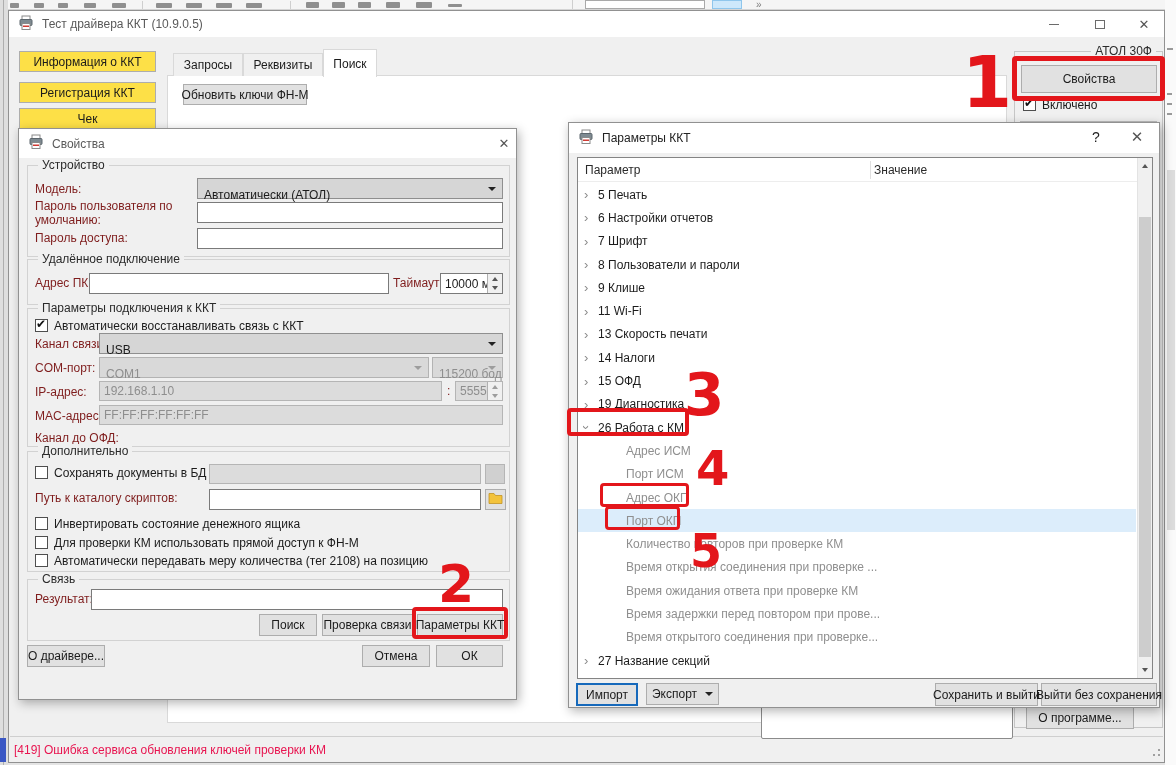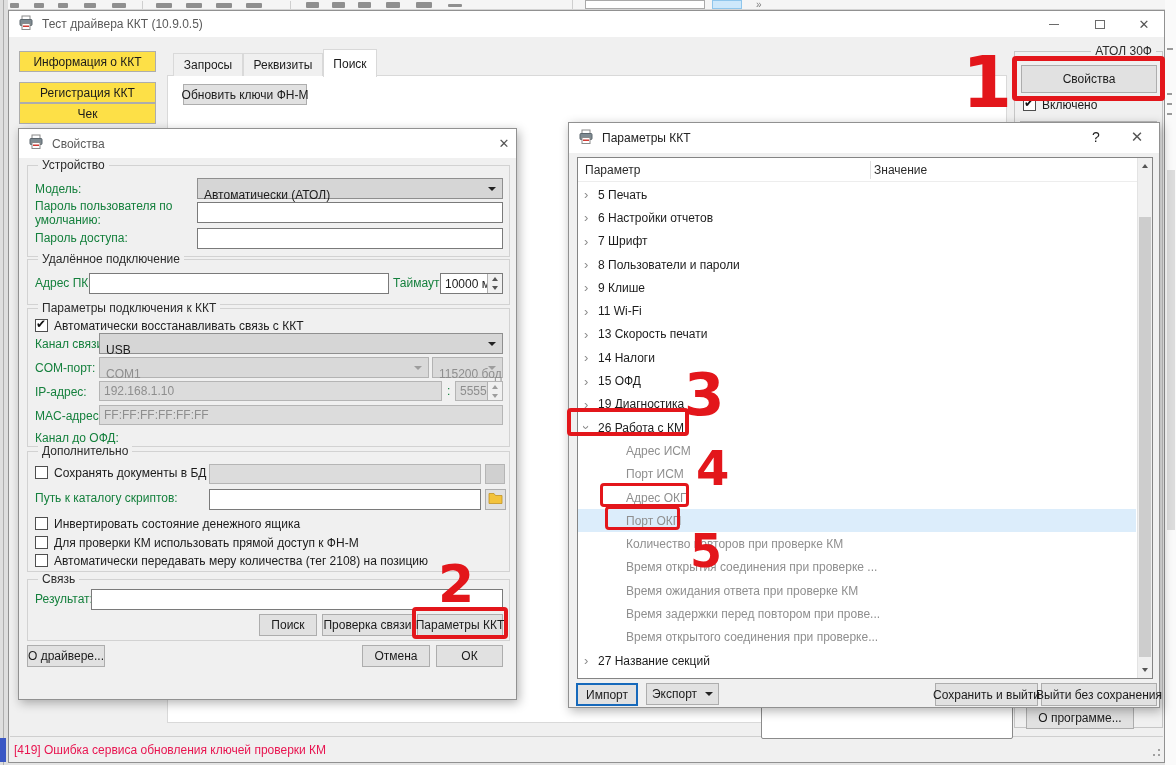--- a/index.html
+++ b/index.html
@@ -38,39 +38,39 @@
   .combo.dis{color:#8e8e8e;background:#d9d9d9;border-color:#b3b3b3}
   .combo.dis .arr{border-top-color:#9d9d9d}
   .inp{position:absolute;background:#fff;border:1px solid #7a7a7a;display:flex;align-items:center;padding:0 4px;white-space:nowrap}
   .inp.dis{background:#dcdcdc;border-color:#b5b5b5;color:#8e8e8e}
   .spin .arrows{position:absolute;right:0;top:0;bottom:0;width:15px;border-left:1px solid #b0b0b0;display:flex;flex-direction:column;background:#f0f0f0}
   .spin .arrows span{flex:1;display:flex;align-items:center;justify-content:center}
   .tri-u{width:0;height:0;border:3px solid transparent;border-bottom:4px solid #555;margin-top:-3px}
   .tri-d{width:0;height:0;border:3px solid transparent;border-top:4px solid #555;margin-bottom:-3px}
   .grp{position:absolute;border:1px solid #d2d2d2}
   .grp .glabel{position:absolute;top:-8px;left:10px;background:#f0f0f0;padding:0 4px;color:#2b2b2b;white-space:nowrap}
-  .lab{position:absolute;color:#15803d;white-space:nowrap}
+  .lab{position:absolute;color:#7f1d1d;white-space:nowrap}
   .cb{position:absolute;display:flex;align-items:flex-start;gap:6px;white-space:nowrap}
   .cb .box{width:13px;height:13px;background:#fff;border:1px solid #4e4e4e;position:relative;flex:none;margin-top:0}
   .cb .box.checked::after{content:"✔";position:absolute;left:0px;top:-3px;font-size:12px;color:#111}
 
   
   .pane{position:absolute;background:#fff;border:1px solid #d9d9d9;z-index:1}
   .tab{position:absolute;top:42px;height:23px;background:#f0f0f0;border:1px solid #d9d9d9;border-bottom:none;
        display:flex;align-items:center;justify-content:center;z-index:2}
   .tabs div.tab:nth-of-type(1){left:164px;width:70px}
   .tabs div.tab:nth-of-type(2){left:234px;width:80px}
   .tabs div.tab:nth-of-type(3){left:314px;width:54px}
   .tab.active{top:38px;height:28px;background:#fff;z-index:3}
 
   .lbtns{position:absolute;left:10px;top:40px;width:137px}
   .lbtns div.lbtn{position:relative;height:21px;background:#fde047;border:1px solid #adadad;
        display:flex;align-items:center;justify-content:center}
   .lbtns div.lbtn:nth-of-type(2){margin-top:10px}
-  .lbtns div.lbtn:nth-of-type(3){}
+  .lbtns div.lbtn:nth-of-type(3){margin-top:5px}
 
   
   .tbl{position:absolute;background:#fff;border:1px solid #848484}
   .thead{position:absolute;left:0;top:0;right:15px;height:24px;border-bottom:1px solid #ededed;color:#2a2a2a}
   .thead .c1{position:absolute;left:7px;top:5px}
   .thead .c2{position:absolute;left:296px;top:5px}
   .thead .vline{position:absolute;left:292px;top:3px;width:1px;height:18px;background:#e0e0e0}
   .rows{position:absolute;left:0;top:25px;right:16px;bottom:1px;overflow:hidden}
   .trow{height:23.3px;display:flex;align-items:center;color:#1c1c1c;position:relative}
   .trow.child{padding-left:28px;color:#8f8f8f}

